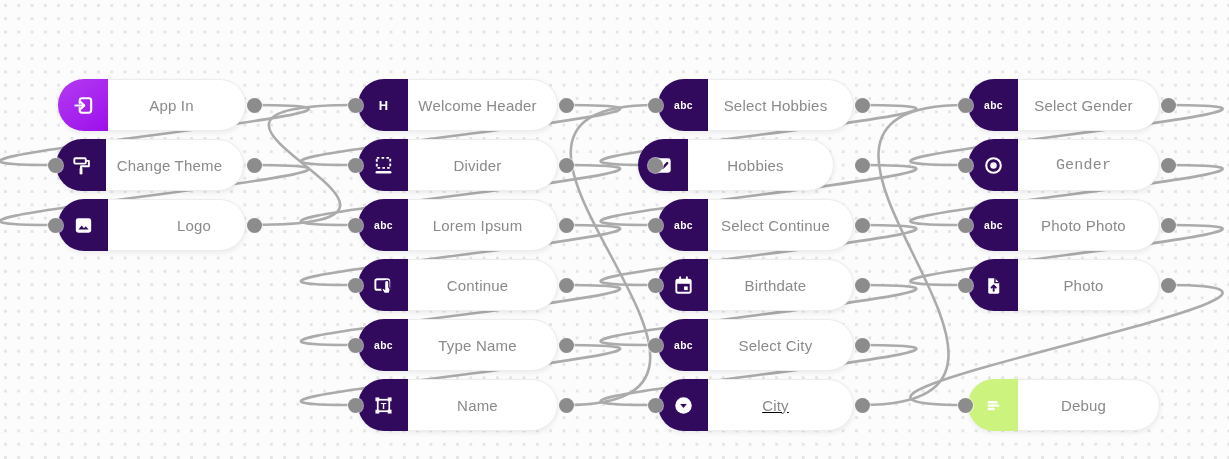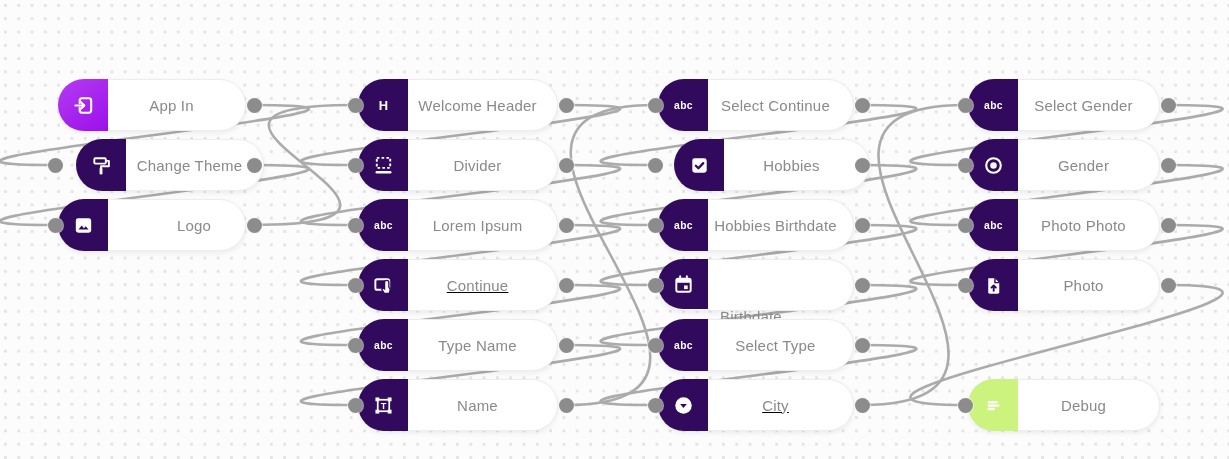--- a/index.html
+++ b/index.html
@@ -55,21 +55,21 @@
         <span class="icon">
           <svg width="23" height="23" viewBox="0 0 24 24">
             <path d="M8 9.5V7a2.5 2.5 0 0 1 2.5-2.5h7A2.5 2.5 0 0 1 20 7v10a2.5 2.5 0 0 1-2.5 2.5h-7A2.5 2.5 0 0 1 8 17v-2.5" fill="none" stroke="#fff" stroke-width="2.2" stroke-linecap="round"></path>
             <path d="M3.5 12h9" fill="none" stroke="#fff" stroke-width="2.2" stroke-linecap="round"></path>
             <path d="M9.3 8.6 12.8 12l-3.5 3.4" fill="none" stroke="#fff" stroke-width="2.2" stroke-linecap="round" stroke-linejoin="round"></path>
           </svg>
         </span>
       </div>
       <span class="node-label">App In</span>
     </div>
-    <div class="node" style="left: 76px; top: 139px; width: 188px; text-align: center;">
+    <div class="node" style="left: 56px; top: 139px; width: 188px; text-align: center;">
       <div class="cap dark">
         <span class="icon">
           <svg width="23" height="23" viewBox="0 0 24 24">
             <rect x="4.5" y="4.5" width="12" height="5.5" rx="1.2" fill="none" stroke="#fff" stroke-width="2"></rect>
             <path d="M16.5 7.2h3.2v5.6h-8.2v2.8" fill="none" stroke="#fff" stroke-width="2" stroke-linejoin="round"></path>
             <path d="M11.5 15.6v4.4" fill="none" stroke="#fff" stroke-width="3" stroke-linecap="round"></path>
           </svg>
         </span>
       </div>
       <span class="node-label">Change Theme</span>
@@ -109,21 +109,21 @@
     <div class="node" style="left: 358px; top: 199px; width: 200px;">
       <div class="cap dark">
         <span class="icon">
           <svg width="23" height="23" viewBox="0 0 24 24">
             <text x="12" y="15.8" font-size="10.8" font-weight="bold" letter-spacing="0.4" text-anchor="middle" fill="#fff" font-family="Liberation Sans, sans-serif">abc</text>
           </svg>
         </span>
       </div>
       <span class="node-label">Lorem Ipsum</span>
     </div>
-    <div class="node" style="left: 358px; top: 259px; width: 200px; text-decoration: underline;">
+    <div class="node" style="left: 358px; top: 259px; width: 200px;">
       <div class="cap dark">
         <span class="icon">
           <svg width="23" height="23" viewBox="0 0 24 24">
             <rect x="3.5" y="5.5" width="14.5" height="11" rx="2" fill="none" stroke="#fff" stroke-width="2"></rect>
             <path d="M13.1 13.5V8.9a2.25 2.25 0 0 1 4.5 0v4.8l1.5 2.7-1.1 3.8h-5.2l-2.6-4.1 1.3-1.5 1.6 1z" fill="#fff" stroke="#310a5e" stroke-width="1.4"></path>
           </svg>
         </span>
       </div>
       <span class="node-label">Continue</span>
     </div>
@@ -153,65 +153,65 @@
       <span class="node-label">Name</span>
     </div>
     <div class="node" style="left: 658px; top: 79px; width: 196px;">
       <div class="cap dark">
         <span class="icon">
           <svg width="23" height="23" viewBox="0 0 24 24">
             <text x="12" y="15.8" font-size="10.8" font-weight="bold" letter-spacing="0.4" text-anchor="middle" fill="#fff" font-family="Liberation Sans, sans-serif">abc</text>
           </svg>
         </span>
       </div>
-      <span class="node-label">Select Continue</span>
-    </div>
-    <div class="node" style="left: 674px; top: 139px; width: 196px; text-align: center;">
+      <span class="node-label">Select Hobbies</span>
+    </div>
+    <div class="node" style="left: 638px; top: 139px; width: 196px; text-align: center;">
       <div class="cap dark">
         <span class="icon">
           <svg width="23" height="23" viewBox="0 0 24 24">
             <rect x="4.5" y="4.5" width="15" height="15" rx="2.6" fill="#fff"></rect>
             <path d="M8.2 12.2l2.7 2.7 5-5.4" fill="none" stroke="#310a5e" stroke-width="2.4" stroke-linecap="round" stroke-linejoin="round"></path>
           </svg>
         </span>
       </div>
       <span class="node-label">Hobbies</span>
     </div>
     <div class="node" style="left: 658px; top: 199px; width: 196px;">
       <div class="cap dark">
         <span class="icon">
           <svg width="23" height="23" viewBox="0 0 24 24">
             <text x="12" y="15.8" font-size="10.8" font-weight="bold" letter-spacing="0.4" text-anchor="middle" fill="#fff" font-family="Liberation Sans, sans-serif">abc</text>
           </svg>
         </span>
       </div>
-      <span class="node-label">Hobbies Birthdate</span>
-    </div>
-    <div class="node" style="left: 658px; top: 259px; width: 196px; flex-direction: column;">
+      <span class="node-label">Select Continue</span>
+    </div>
+    <div class="node" style="left: 658px; top: 259px; width: 196px;">
       <div class="cap dark">
         <span class="icon">
           <svg width="23" height="23" viewBox="0 0 24 24">
             <rect x="4.5" y="6" width="15" height="13.5" rx="1.8" fill="none" stroke="#fff" stroke-width="2"></rect>
             <rect x="4.5" y="6" width="15" height="4.2" fill="#fff"></rect>
             <path d="M8.5 3.4v3M15.5 3.4v3" stroke="#fff" stroke-width="2" stroke-linecap="round"></path>
             <rect x="12.6" y="13" width="3.8" height="3.8" fill="#fff"></rect>
           </svg>
         </span>
       </div>
       <span class="node-label">Birthdate</span>
     </div>
     <div class="node" style="left: 658px; top: 319px; width: 196px;">
       <div class="cap dark">
         <span class="icon">
           <svg width="23" height="23" viewBox="0 0 24 24">
             <text x="12" y="15.8" font-size="10.8" font-weight="bold" letter-spacing="0.4" text-anchor="middle" fill="#fff" font-family="Liberation Sans, sans-serif">abc</text>
           </svg>
         </span>
       </div>
-      <span class="node-label">Select Type</span>
+      <span class="node-label">Select City</span>
     </div>
     <div class="node" style="left: 658px; top: 379px; width: 196px; text-decoration: underline;">
       <div class="cap dark">
         <span class="icon">
           <svg width="23" height="23" viewBox="0 0 24 24">
             <circle cx="12" cy="12" r="8.6" fill="#fff"></circle>
             <path d="M8.5 10.4h7L12 14.6z" fill="#310a5e"></path>
           </svg>
         </span>
       </div>
@@ -220,21 +220,21 @@
     <div class="node" style="left: 968px; top: 79px; width: 192px;">
       <div class="cap dark">
         <span class="icon">
           <svg width="23" height="23" viewBox="0 0 24 24">
             <text x="12" y="15.8" font-size="10.8" font-weight="bold" letter-spacing="0.4" text-anchor="middle" fill="#fff" font-family="Liberation Sans, sans-serif">abc</text>
           </svg>
         </span>
       </div>
       <span class="node-label">Select Gender</span>
     </div>
-    <div class="node" style="left: 968px; top: 139px; width: 192px;">
+    <div class="node" style="left: 968px; top: 139px; width: 192px; font-family: Liberation Mono, monospace;">
       <div class="cap dark">
         <span class="icon">
           <svg width="23" height="23" viewBox="0 0 24 24">
             <circle cx="12" cy="12" r="7.6" fill="none" stroke="#fff" stroke-width="2.2"></circle>
             <circle cx="12" cy="12" r="3.4" fill="#fff"></circle>
           </svg>
         </span>
       </div>
       <span class="node-label">Gender</span>
     </div>

